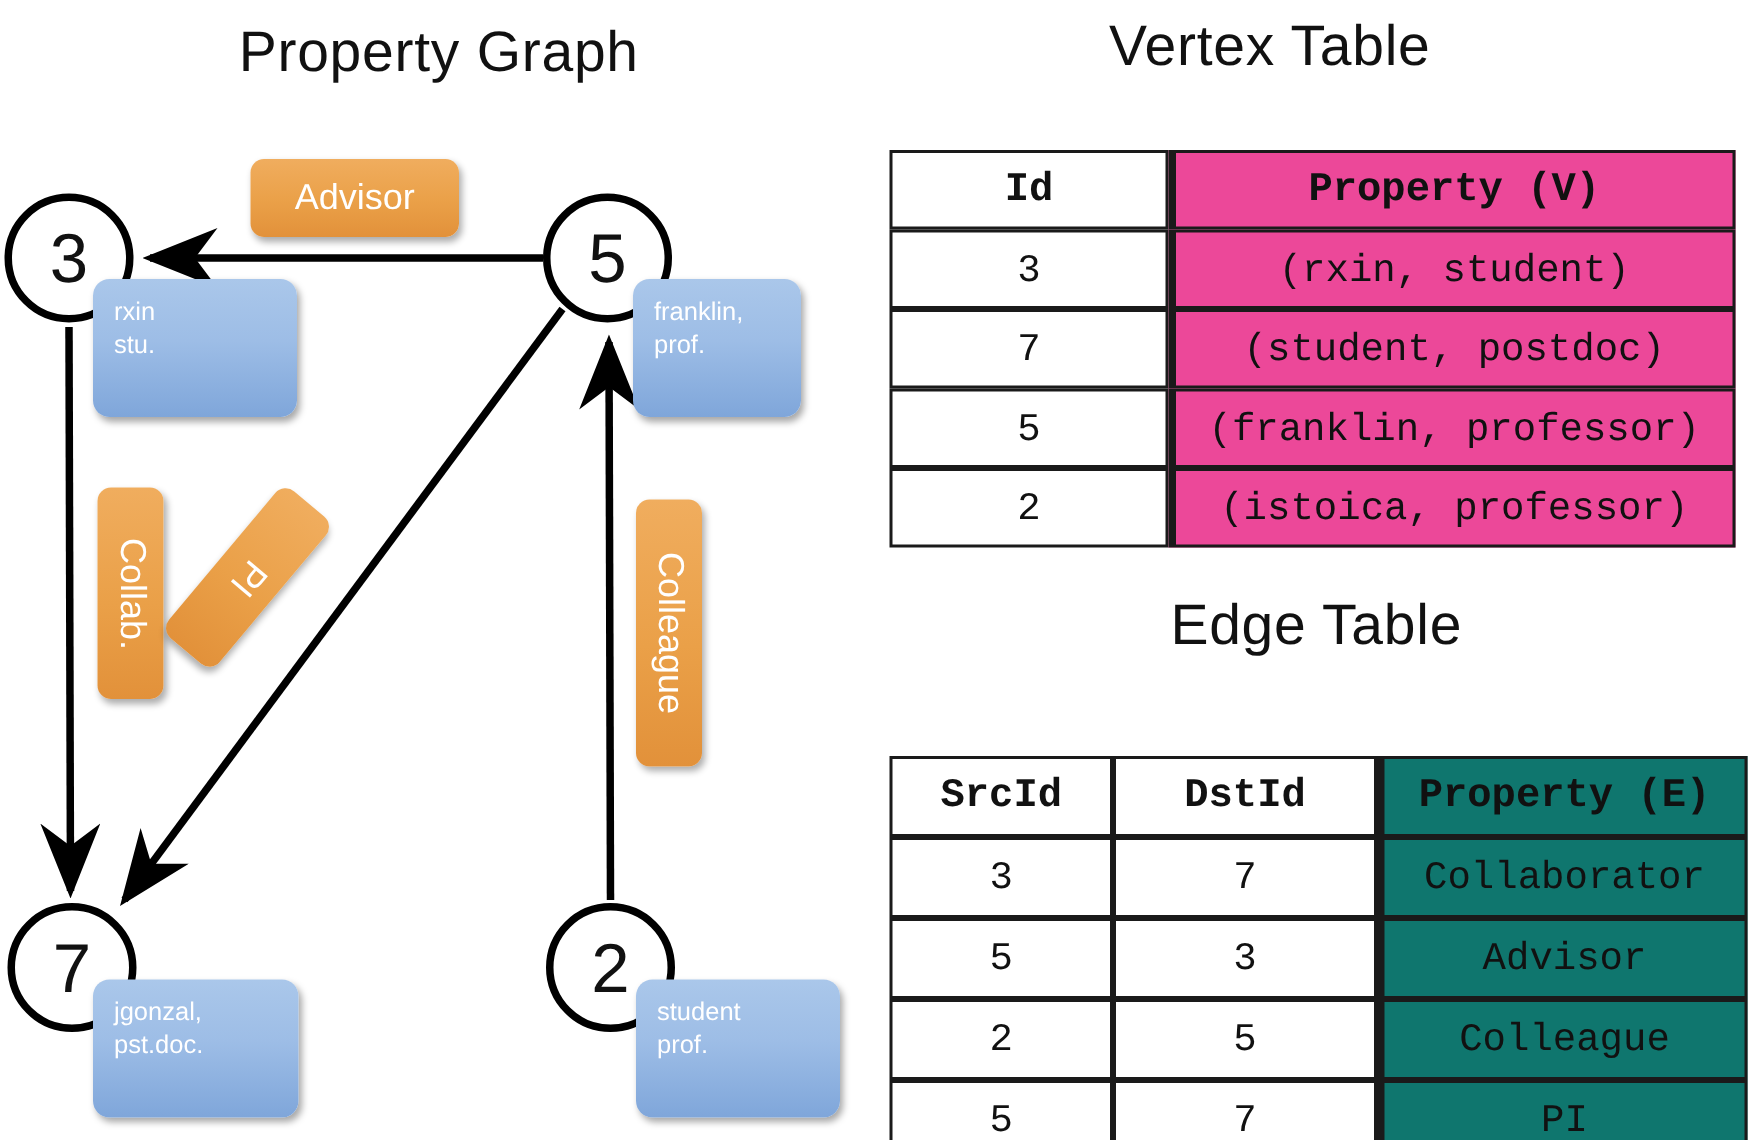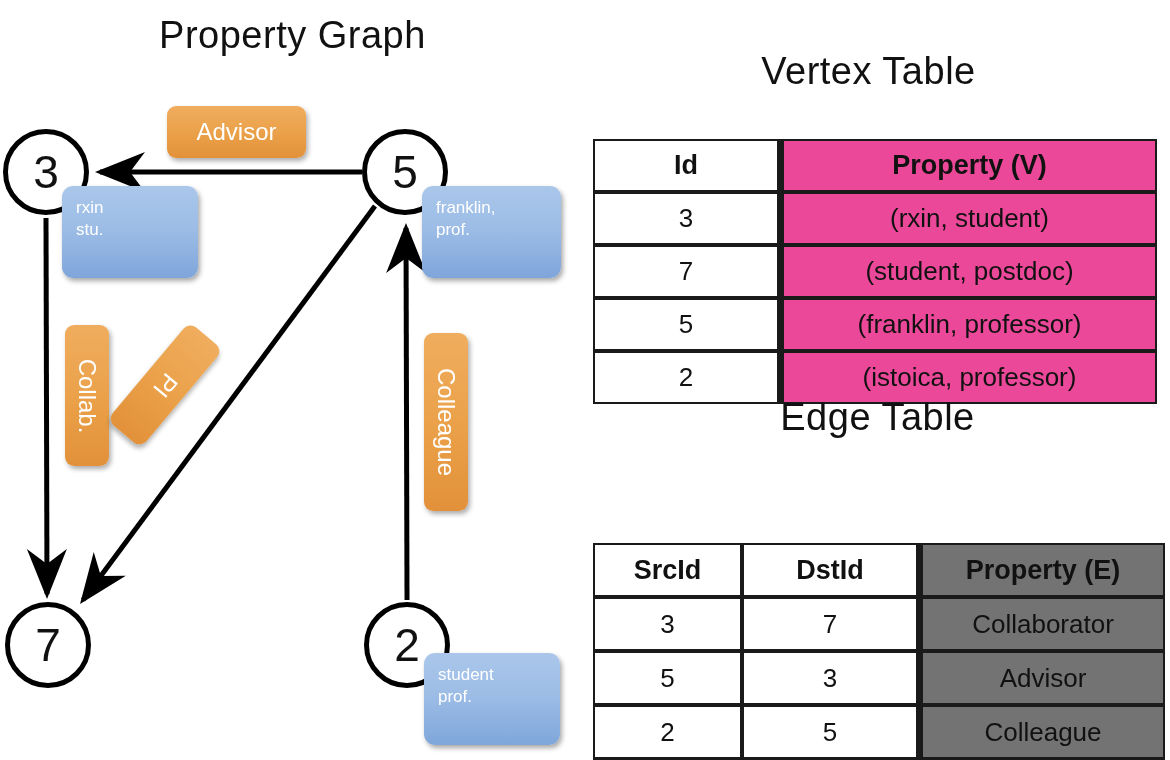--- a/index.html
+++ b/index.html
@@ -21,21 +21,21 @@
     position: absolute;
     font-family: "Liberation Sans", sans-serif;
     font-weight: 300;
     font-size: 38px;
     letter-spacing: 0.5px;
     color: #111111;
     white-space: nowrap;
     text-align: center;
   }
   #title-property-graph { left: 0px;   top: 14px;  width: 585px; }
-  #title-vertex-table   { left: 576px; top: 10px;  width: 585px; margin-top: 40px; }
+  #title-vertex-table   { left: 554px; top: 10px;  width: 585px; }
   #title-edge-table     { left: 585px; top: 396px; width: 585px; }
 
   
   #graph-panel {
     position: absolute;
     left: 0; top: 0;
     width: 585px; height: 760px;
   }
   #graph-svg { position: absolute; left: 0; top: 0; }
 
@@ -69,21 +69,21 @@
     box-shadow: 2px 3px 5px rgba(0,0,0,0.35);
     color: #ffffff;
     font-size: 17px;
     font-weight: 300;
     line-height: 1.28;
     padding: 11px 14px;
     box-sizing: border-box;
     z-index: 4;
   }
   #prop-rxin     { left: 62px;  top: 186px; width: 136px; height: 92px; }
-  #prop-franklin { left: 422px; top: 186px; width: 139px; height: 92px; }
+  #prop-franklin { left: 422px; top: 186px; width: 112px; height: 92px; }
   #prop-jgonzal  { left: 62px;  top: 653px; width: 137px; height: 92px; }
   #prop-istoica  { left: 424px; top: 653px; width: 136px; height: 92px; }
 
   
   .edge-label {
     position: absolute;
     background: linear-gradient(to bottom, #f0ad5e 0%, #eaa048 55%, #e2913a 100%);
     border-radius: 9px;
     box-shadow: 2px 3px 5px rgba(0,0,0,0.33);
     color: #ffffff;
@@ -120,22 +120,21 @@
     transform: rotate(90deg);
     transform-origin: center;
     display: block;
   }
 
   
   .data-table {
     position: absolute;
     border-collapse: separate;
     border-spacing: 0;
-    font-family: Liberation Sans, sans-serif;
-    margin-top: 39px;
+    font-family: Liberation Mono, monospace;
   }
   .data-table td, .data-table th {
     border: 2px solid #1a1a1a;
     font-weight: 300;
     font-size: 26px;
     color: #111111;
     text-align: center;
     padding: 0;
     box-sizing: border-box;
   }
@@ -146,21 +145,21 @@
 
   #vertex-table { left: 593px; top: 100px; }
   #vertex-table .col-id   { width: 186px; }
   #vertex-table .col-prop { width: 378px; background: #ec4899; }
   #vertex-table tr { height: 53px; }
   #vertex-table .col-prop.sep { border-left: 5px solid #1a1a1a; }
 
   #edge-table { left: 593px; top: 504px; }
   #edge-table .col-src  { width: 149px; }
   #edge-table .col-dst  { width: 176px; }
-  #edge-table .col-prop { width: 247px; background: #737373; border-left: 5px solid #1a1a1a; }
+  #edge-table .col-prop { width: 247px; background: #0f766e; border-left: 5px solid #1a1a1a; }
   #edge-table tr { height: 54px; }
 </style>
 </head>
 <body>
 
 <div id="graph-panel">
 
   <div class="title" id="title-property-graph">Property Graph</div>
 
   <svg id="graph-svg" width="585" height="760">
@@ -185,20 +184,24 @@
   <div class="node" id="node-2">2</div>
 
   <div class="prop-box" id="prop-rxin">
     <div>rxin</div>
     <div>stu.</div>
   </div>
   <div class="prop-box" id="prop-franklin">
     <div>franklin,</div>
     <div>prof.</div>
   </div>
+  <div class="prop-box" id="prop-jgonzal">
+    <div>jgonzal,</div>
+    <div>pst.doc.</div>
+  </div>
   <div class="prop-box" id="prop-istoica">
     <div>student</div>
     <div>prof.</div>
   </div>
 
   <div class="edge-label" id="label-advisor">
     <span class="htext">Advisor</span>
   </div>
   <div class="edge-label" id="label-collab">
     <span class="vtext">Collab.</span>

